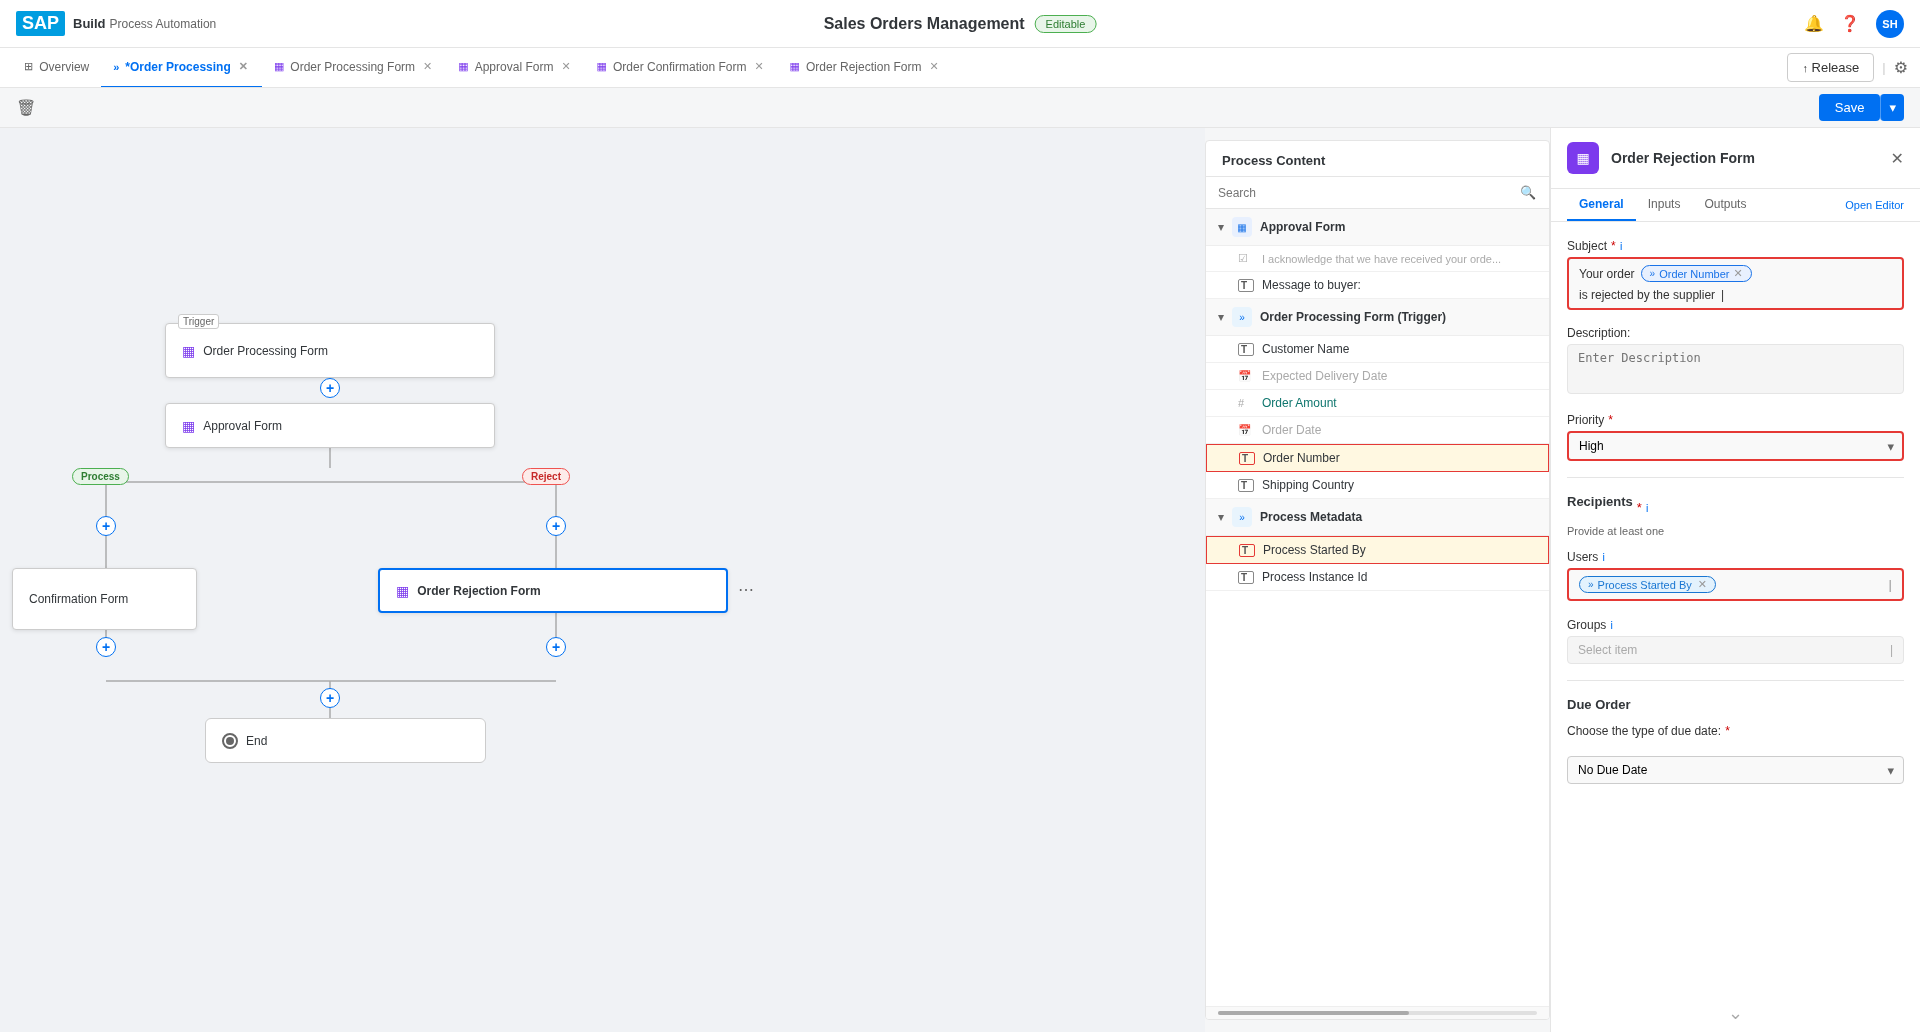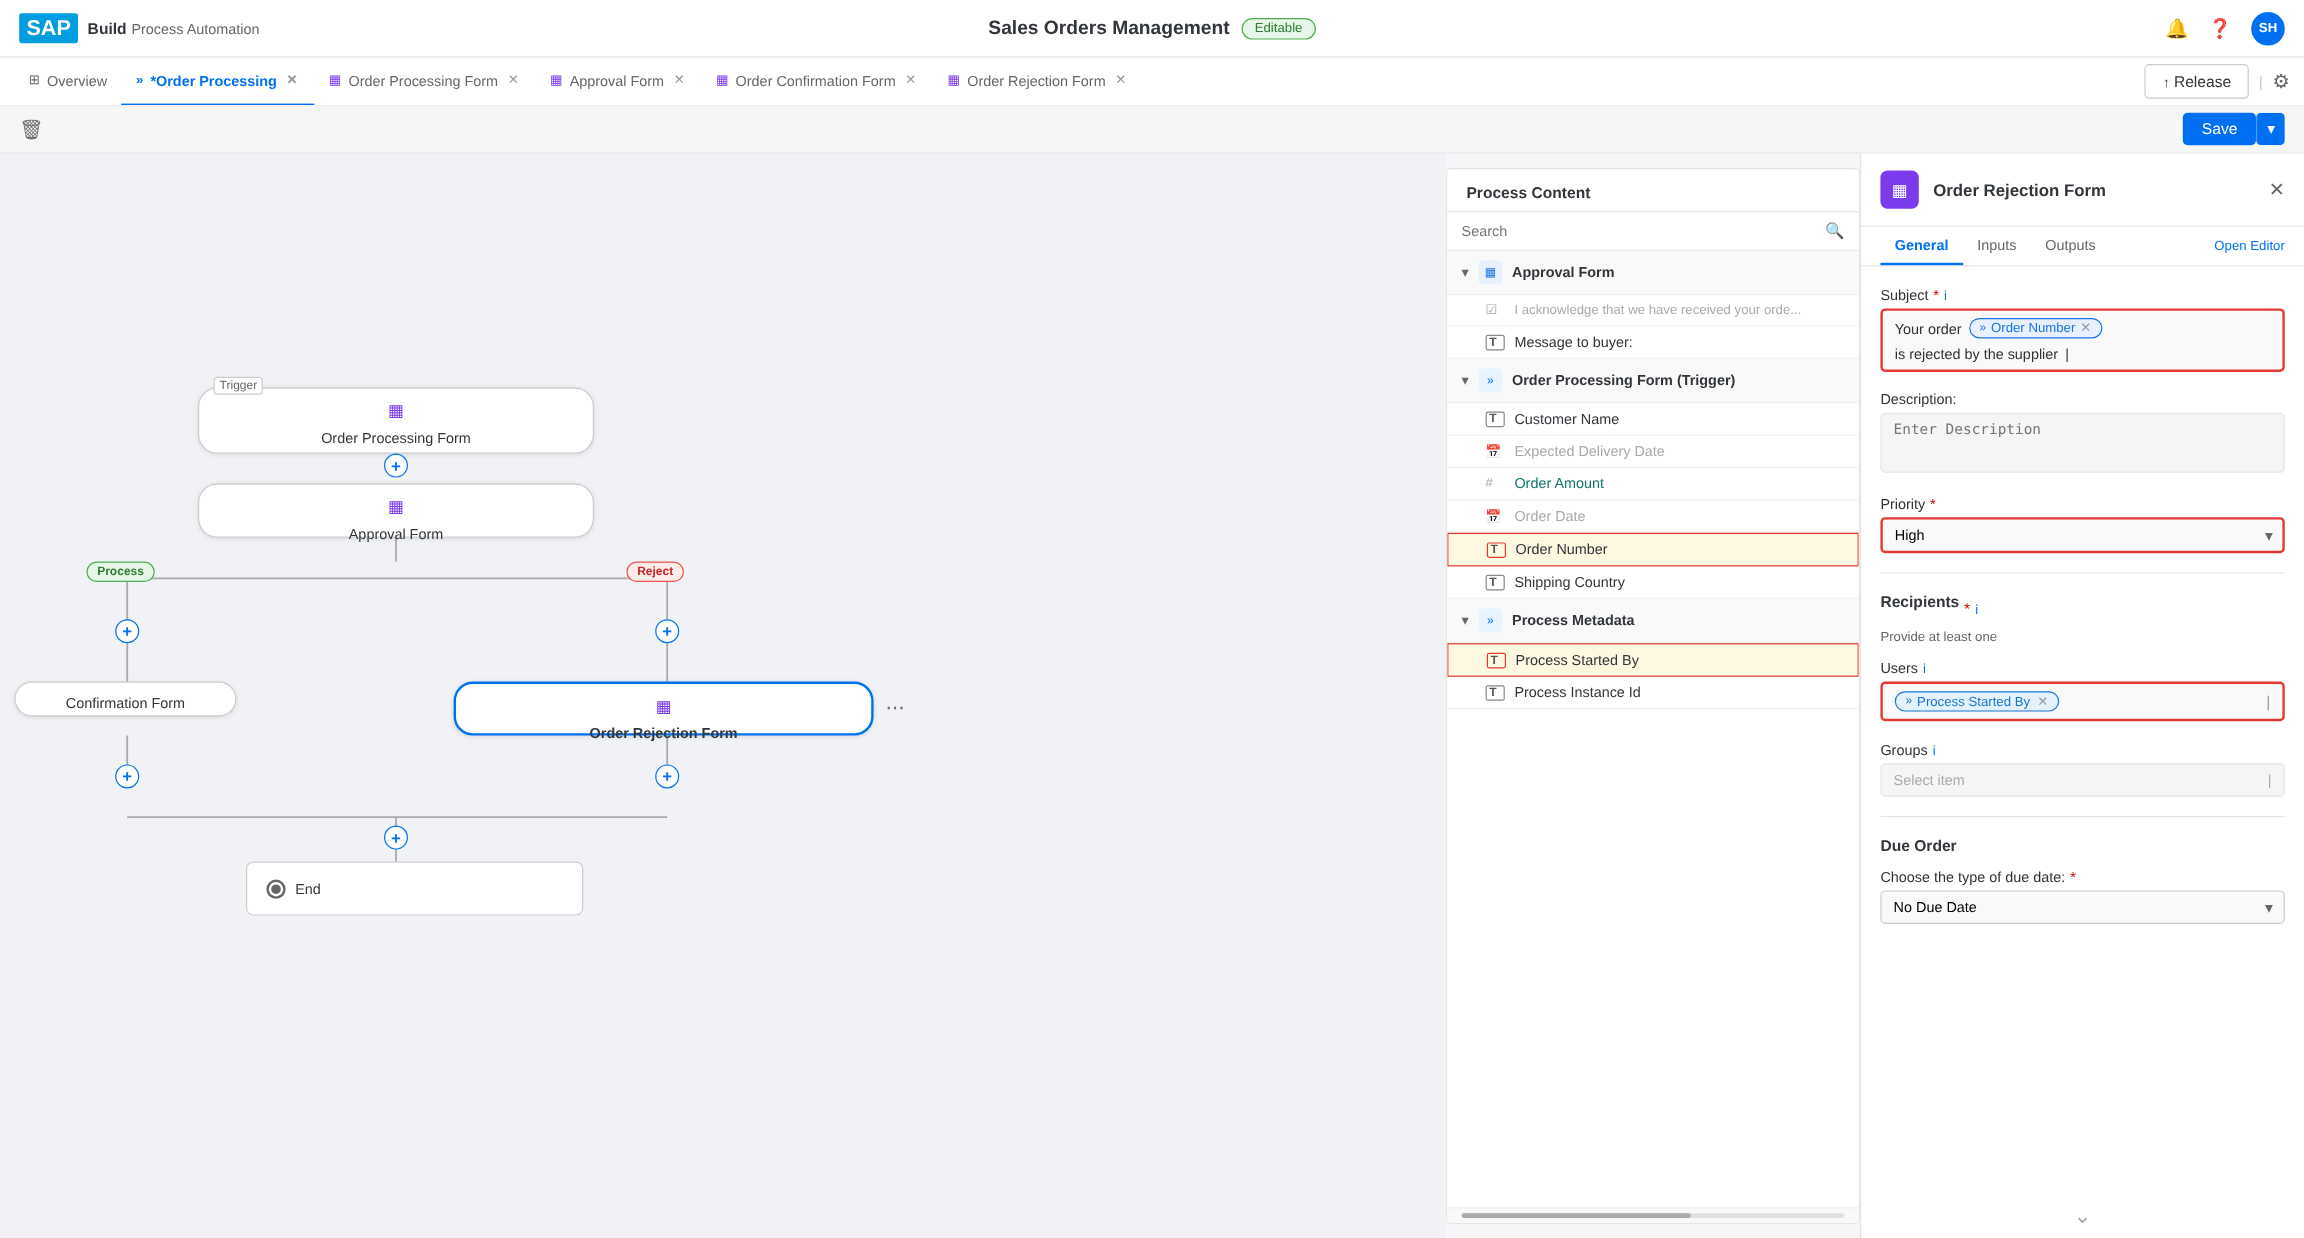--- a/index.html
+++ b/index.html
@@ -69,24 +69,23 @@
     
     .canvas {
       flex: 1; background: #f0f2f5; position: relative; overflow: hidden;
     }
 
     
     .flow-container { position: relative; width: 100%; height: 100%; }
 
     .flow-node {
       position: absolute; background: #fff; border: 1px solid #ccc;
-      border-radius: 16px; display: flex; align-items: center; gap: 8px;
+      border-radius: 4px; display: flex; align-items: center; gap: 8px;
       padding: 10px 16px; font-size: 12px; box-shadow: 0 1px 4px rgba(0,0,0,0.1);
       cursor: pointer;
-      flex-direction: column;
     }
     .flow-node.trigger { border: 1.5px solid #ccc; }
     .flow-node.selected { border: 2px solid #0070f2; }
     .flow-node-icon { color: #7c3aed; font-size: 14px; }
     .flow-node-trigger-label {
       font-size: 10px; color: #666; border: 1px solid #ccc;
       border-radius: 3px; padding: 1px 4px; position: absolute; top: -10px; left: 12px;
       background: #fff;
     }
 
@@ -362,21 +361,21 @@
       </div>
 
       <div class="flow-badge approve" style="left:72px;top:340px;position:absolute;">Process</div>
 
       <div class="flow-badge reject" style="left:522px;top:340px;position:absolute;">Reject</div>
 
       <div class="flow-plus" style="left:106px;top:398px;">+</div>
 
       <div class="flow-plus" style="left:556px;top:398px;">+</div>
 
-      <div class="flow-node" style="left:12px;top:440px;width:185px;height:29px;position:absolute;">
+      <div class="flow-node" style="left:12px;top:440px;width:185px;height:62px;position:absolute;">
         <span style="font-size:12px;">Confirmation Form</span>
       </div>
 
       <div class="flow-node selected" style="left:378px;top:440px;width:350px;height:45px;position:absolute;">
         <span class="flow-node-icon" style="color:#7c3aed;">▦</span>
         <span style="font-size:12px;font-weight:600;">Order Rejection Form</span>
       </div>
       <div class="flow-more" style="left:738px;top:452px;">⋯</div>
 
       <div class="flow-plus" style="left:106px;top:519px;">+</div>
@@ -571,21 +570,21 @@
       </div>
 
       <hr class="section-divider">
 
       <div class="field-group">
         <div class="section-title-text">Due Order</div>
         <div class="field-label">
           <span>Choose the type of due date:</span>
           <span class="field-required">*</span>
         </div>
-        <div class="field-select-wrapper" style="margin-top:4px;">
+        <div class="field-select-wrapper" style="margin-top:18px;">
           <select class="field-input" style="border:1px solid #ccc;appearance:none;cursor:pointer;">
             <option>No Due Date</option>
             <option>Static</option>
             <option>Dynamic</option>
           </select>
         </div>
       </div>
 
     </div>
 

